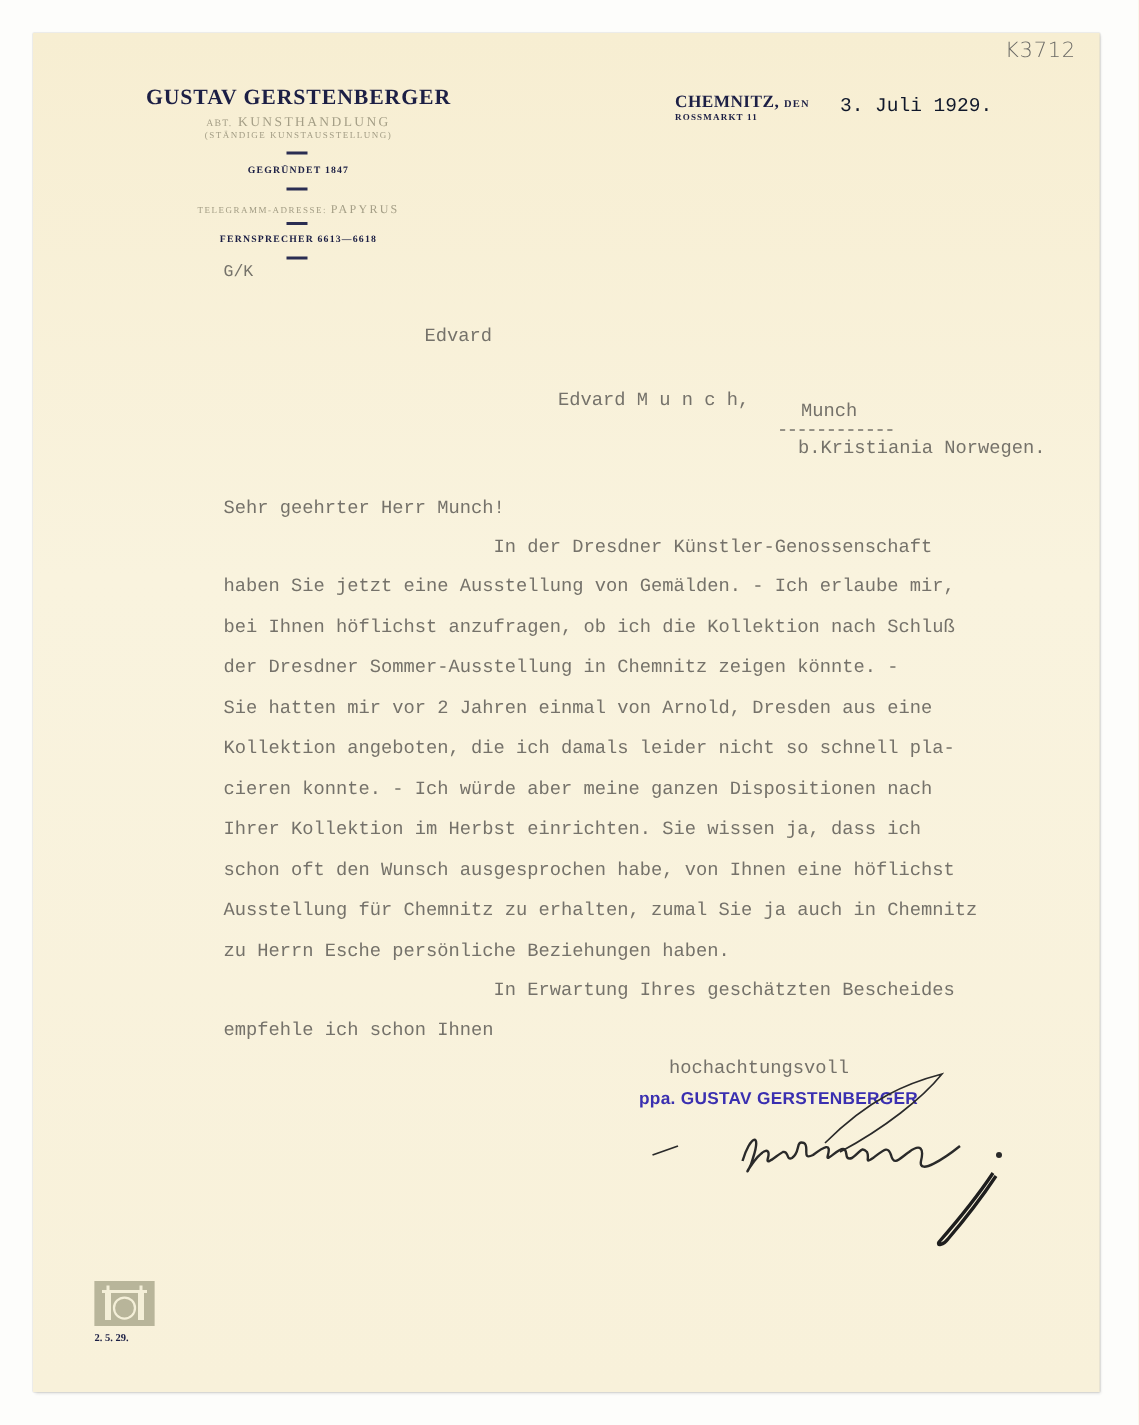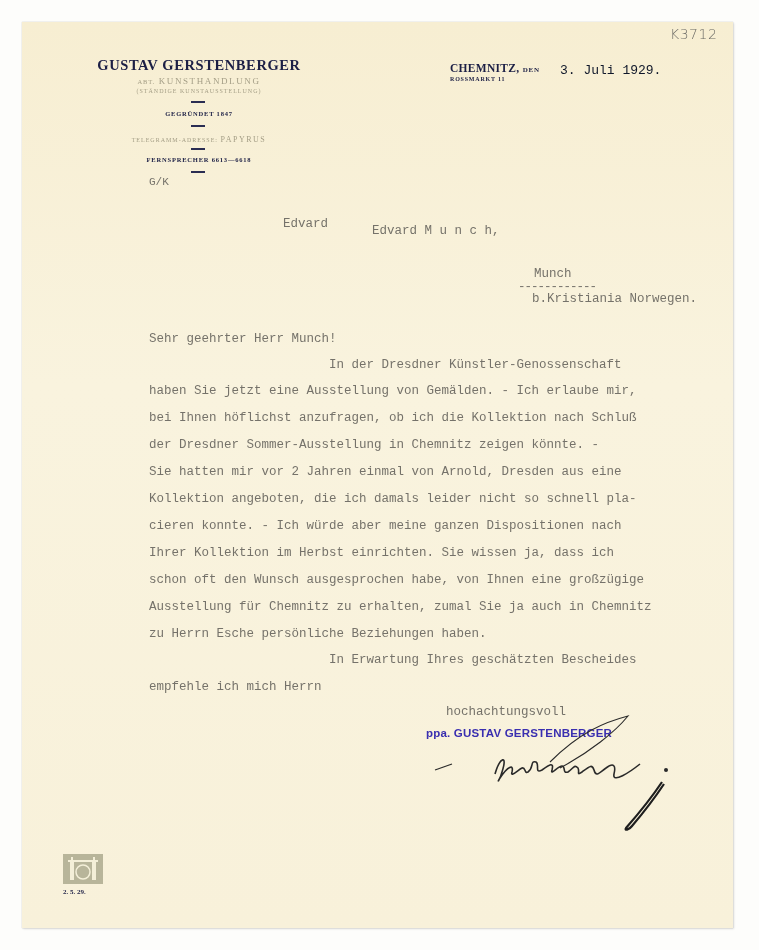--- a/index.html
+++ b/index.html
@@ -35,21 +35,21 @@
   .lh-phone { top: 156px; font-size: 6.5px; font-weight: bold; color: #1c1f45; letter-spacing: 0.8px; }
 
   .lh-city { left: 450px; top: 62px; font-size: 11.5px; font-weight: bold; color: #1c1f45; letter-spacing: 0.3px; }
   .lh-city small { font-size: 7px; letter-spacing: 0.8px; }
   .lh-street { left: 450px; top: 76px; font-size: 6px; font-weight: bold; color: #1c1f45; letter-spacing: 0.8px; }
   .date { left: 560px; top: 63px; font-size: 13px; color: #0f172a; }
 
   .typed { color: #75726a; font-size: 12.5px; white-space: pre; }
   .ref { left: 149px; top: 176px; font-size: 11px; }
   .salute { left: 283px; top: 217px; }
-  .addressee { left: 372px; top: 224px; }
+  .addressee { left: 372px; top: 260px; }
   .place { left: 534px; top: 267px; }
   .dashes { left: 518px; top: 280px; letter-spacing: -1px; }
   .country { left: 532px; top: 292px; }
 
   .greeting { left: 149px; top: 332px; }
   .body-line { left: 149px; font-size: 12.5px; text-align: right; }
   .regards { left: 446px; top: 705px; }
 
   .stamp { left: 426px; top: 727px; font-size: 11.5px; font-weight: bold; color: #3a2fb0; letter-spacing: 0.2px; }
 
@@ -89,25 +89,25 @@
 
 <div class="abs mono typed greeting">Sehr geehrter Herr Munch!</div>
 <div class="abs mono typed body-line" style="top:358px">                        In der Dresdner Künstler-Genossenschaft</div>
 <div class="abs mono typed body-line" style="top:384px">haben Sie jetzt eine Ausstellung von Gemälden. - Ich erlaube mir,</div>
 <div class="abs mono typed body-line" style="top:411px">bei Ihnen höflichst anzufragen, ob ich die Kollektion nach Schluß</div>
 <div class="abs mono typed body-line" style="top:438px">der Dresdner Sommer-Ausstellung in Chemnitz zeigen könnte. -</div>
 <div class="abs mono typed body-line" style="top:465px">Sie hatten mir vor 2 Jahren einmal von Arnold, Dresden aus eine</div>
 <div class="abs mono typed body-line" style="top:492px">Kollektion angeboten, die ich damals leider nicht so schnell pla-</div>
 <div class="abs mono typed body-line" style="top:519px">cieren konnte. - Ich würde aber meine ganzen Dispositionen nach</div>
 <div class="abs mono typed body-line" style="top:546px">Ihrer Kollektion im Herbst einrichten. Sie wissen ja, dass ich</div>
-<div class="abs mono typed body-line" style="top:573px">schon oft den Wunsch ausgesprochen habe, von Ihnen eine großzügige</div>
+<div class="abs mono typed body-line" style="top:573px">schon oft den Wunsch ausgesprochen habe, von Ihnen eine höflichst</div>
 <div class="abs mono typed body-line" style="top:600px">Ausstellung für Chemnitz zu erhalten, zumal Sie ja auch in Chemnitz</div>
 <div class="abs mono typed body-line" style="top:627px">zu Herrn Esche persönliche Beziehungen haben.</div>
 <div class="abs mono typed body-line" style="top:653px">                        In Erwartung Ihres geschätzten Bescheides</div>
-<div class="abs mono typed body-line" style="top:680px">empfehle ich mich Herrn</div>
+<div class="abs mono typed body-line" style="top:680px">empfehle ich schon Ihnen</div>
 
 <div class="abs mono typed regards">hochachtungsvoll</div>
 <div class="abs sans stamp">ppa. GUSTAV GERSTENBERGER</div>
 
 <svg class="abs signature" viewBox="0 0 250 120">
   <path d="M5 58 L22 52" stroke="#2a2a2a" stroke-width="1.2" fill="none"></path>
   <path d="M65 62 C70 45, 78 42, 72 60 C70 68, 66 72, 70 66 C78 54, 84 52, 82 60 C80 66, 88 58, 92 56 C96 55, 94 62, 98 60 C104 56, 100 48, 106 50 C110 52, 104 62, 112 58 C120 52, 124 50, 122 58 C120 64, 128 54, 132 54 C136 54, 132 62, 138 60 C144 56, 144 52, 148 56 C150 60, 146 64, 152 60 C160 54, 162 52, 164 58 C166 66, 170 60, 176 56 C184 50, 186 54, 184 62 C182 72, 200 60, 210 52" stroke="#2a2a2a" stroke-width="1.6" fill="none"></path>
   <path d="M120 50 C150 20, 175 10, 198 4 C185 20, 160 40, 130 56" stroke="#2a2a2a" stroke-width="1.1" fill="none"></path>
   <path d="M232 70 C222 85, 210 100, 196 116 C194 119, 199 118, 202 114 C214 100, 226 84, 234 72" stroke="#1e1e1e" stroke-width="2.2" fill="none"></path>
   <circle cx="236" cy="58" r="2" fill="#2a2a2a"></circle>

